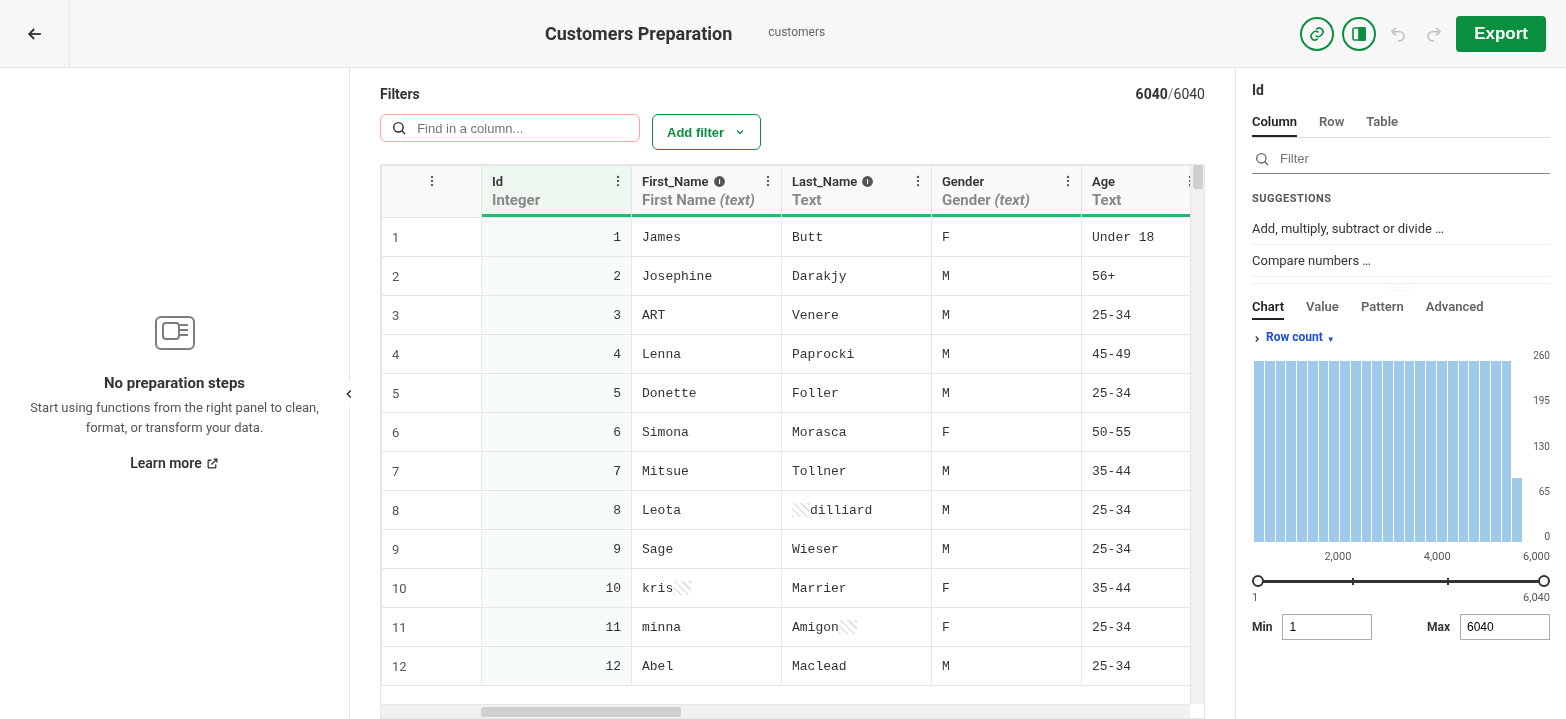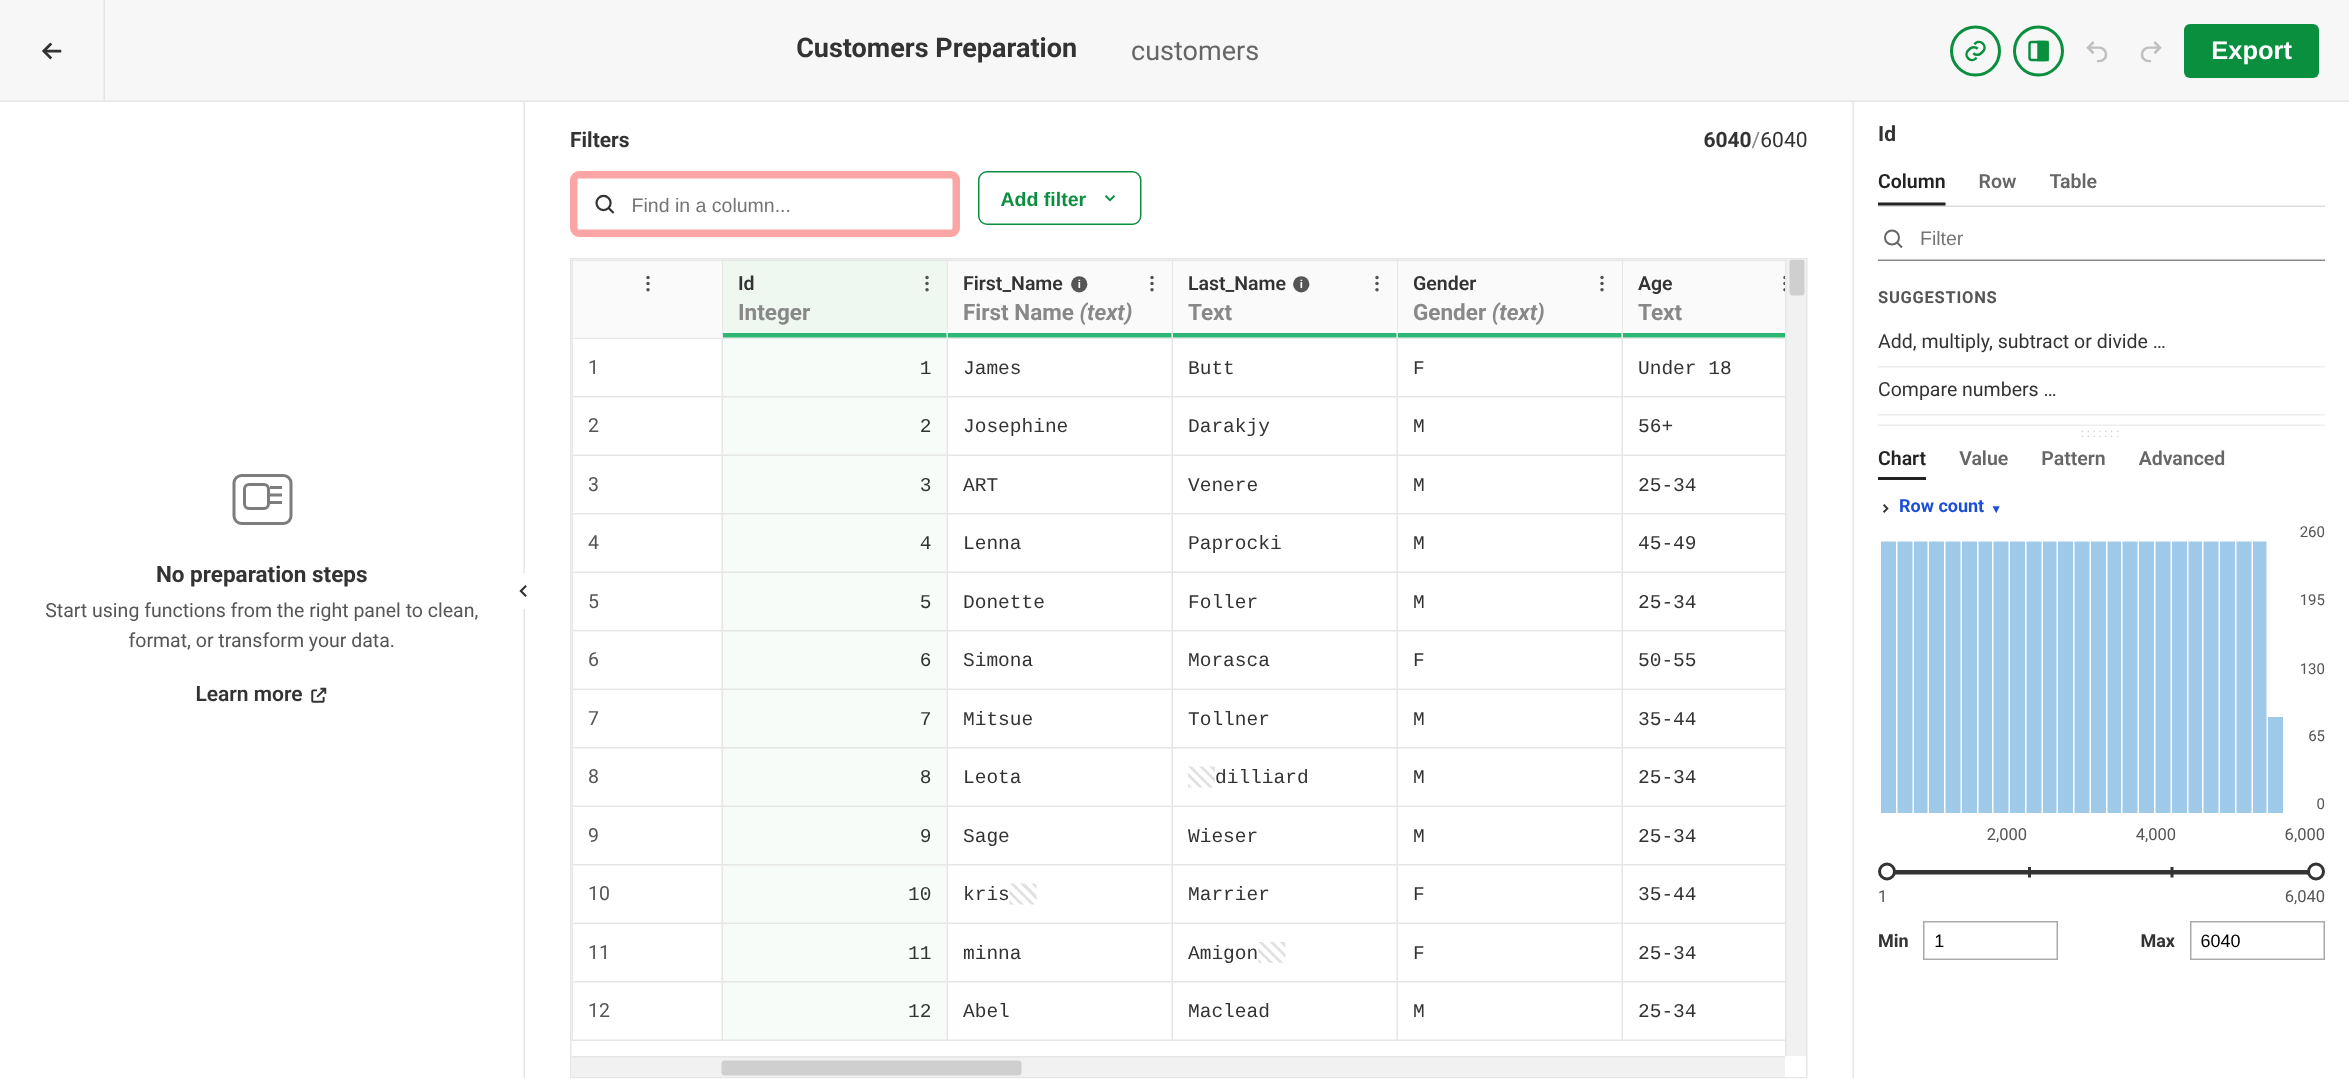--- a/index.html
+++ b/index.html
@@ -2,21 +2,21 @@
 <html><head>
 <meta charset="utf-8">
 <style>
   * { box-sizing: border-box; }
   html, body { margin:0; padding:0; font-family: -apple-system, BlinkMacSystemFont, "Segoe UI", Roboto, Arial, sans-serif; font-size:14px; color:#333; background:#fff; }
   .app { width:1566px; height:719px; display:flex; flex-direction:column; overflow:hidden; }
   .topbar { height:68px; background:#f7f7f7; border-bottom:1px solid #e6e6e6; display:flex; align-items:center; }
   .back { width:70px; height:100%; display:flex; align-items:center; justify-content:center; border-right:1px solid #e6e6e6; cursor:pointer; }
   .title-wrap { flex:1; padding:0 20px; display:flex; flex-direction:row; justify-content:center; }
   .title-main { font-size:18px; font-weight:700; color:#333; }
-  .title-sub { font-size:18px; color:#666; margin-top:2px;margin-left:36px; }
+  .title-sub { font-size:12px; color:#666; margin-top:2px;margin-left:36px; }
   .top-actions { display:flex; align-items:center; gap:8px; padding-right:20px; }
   .icon-circle { width:34px; height:34px; border-radius:50%; border:2px solid #0a8f3f; display:flex; align-items:center; justify-content:center; cursor:pointer; }
   .icon-plain { width:28px; height:28px; display:flex; align-items:center; justify-content:center; cursor:pointer; color:#bfbfbf; }
   .icon-plain svg { stroke:#bfbfbf; }
   .btn-export { background:#0a8f3f; color:#fff; font-weight:600; height:36px; padding:0 18px; border:none; border-radius:4px; cursor:pointer; font-size:17px; }
   .body { flex:1; display:flex; min-height:0; }
   .left-panel { width:350px; border-right:1px solid #e6e6e6; display:flex; flex-direction:column; align-items:center; justify-content:center; position:relative; padding:0 30px; text-align:center; }
   .empty-icon { width:40px; height:34px; border:2px solid #7d7d7d; border-radius:6px; position:relative; margin-bottom:24px; }
   .empty-icon::before { content:''; position:absolute; left:5px; top:4px; width:14px; height:14px; border:2px solid #7d7d7d; border-radius:4px; }
   .empty-icon::after { content:''; position:absolute; right:5px; top:6px; width:8px; height:2px; background:#7d7d7d; box-shadow: 0 5px 0 #7d7d7d, 0 10px 0 #7d7d7d; }
@@ -24,21 +24,21 @@
   .empty-desc { font-size:13px; color:#555; line-height:1.5; margin-bottom:18px; }
   .learn-link { font-weight:600; font-size:14px; color:#333; cursor:pointer; display:inline-flex; align-items:center; gap:4px; }
   .collapse-handle { position:absolute; right:-12px; top:50%; transform:translateY(-50%); width:24px; height:24px; background:#fff; display:flex; align-items:center; justify-content:center; cursor:pointer; }
   .center { flex:1; min-width:0; display:flex; flex-direction:column; padding: 18px 30px 0 30px; border-right:1px solid #e6e6e6; }
   .filters-row { display:flex; align-items:center; margin-bottom:12px; }
   .filters-label { font-weight:700; font-size:14px; }
   .rowcount { margin-left:auto; font-size:14px;padding-left:42px; }
   .rowcount .first { font-weight:700; }
   .rowcount .sep { color:#888; }
   .filter-controls { display:flex; gap:12px; margin-bottom:14px; }
-  .search-box { display:flex; align-items:center; border:5px solid #fca5a5; border-radius:6px; height:44px; width:260px; padding:0 10px; gap:8px;}
+  .search-box { display:flex; align-items:center; border:1px solid #fca5a5; border-radius:6px; height:28px; width:260px; padding:0 10px; gap:8px;}
   .search-box input { border:none; outline:none; width:100%; font-size:13px; }
   .add-filter-btn { display:flex; align-items:center; gap:10px; border:1px solid #0a8f3f; color:#0a8f3f; background:#fff; border-radius:6px; height:36px; padding:0 14px; font-weight:600; cursor:pointer; font-size:13px; }
   .table-wrap { flex:1; min-height:0; position:relative; overflow:hidden; border:1px solid #e6e6e6; }
   table { border-collapse:collapse; width:100%; }
   th, td { border:1px solid #e6e6e6; font-size:13px; }
   thead th { background:#fafafa; text-align:left; padding:8px 10px 6px; position:relative; vertical-align:top; height:52px; }
   thead th .col-name { font-weight:600; color:#333; display:flex; align-items:center; gap:4px;}
   thead th .col-type { font-size:15px; color:#888; margin-top:2px; }
   thead th .col-type em { font-style:italic; }
   thead th .bar { position:absolute; left:0; right:0; bottom:0; height:3px; background:#2bb673; }

